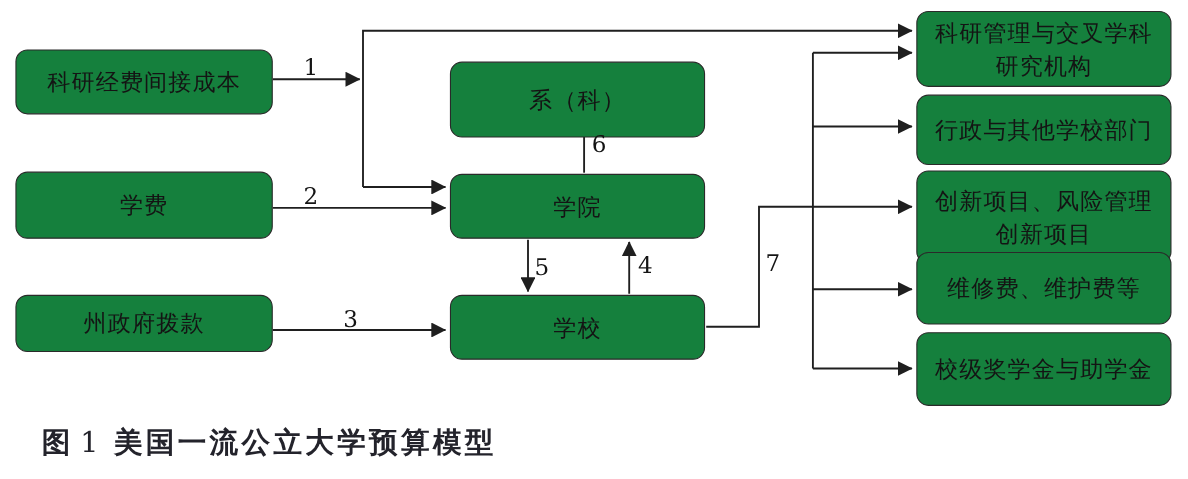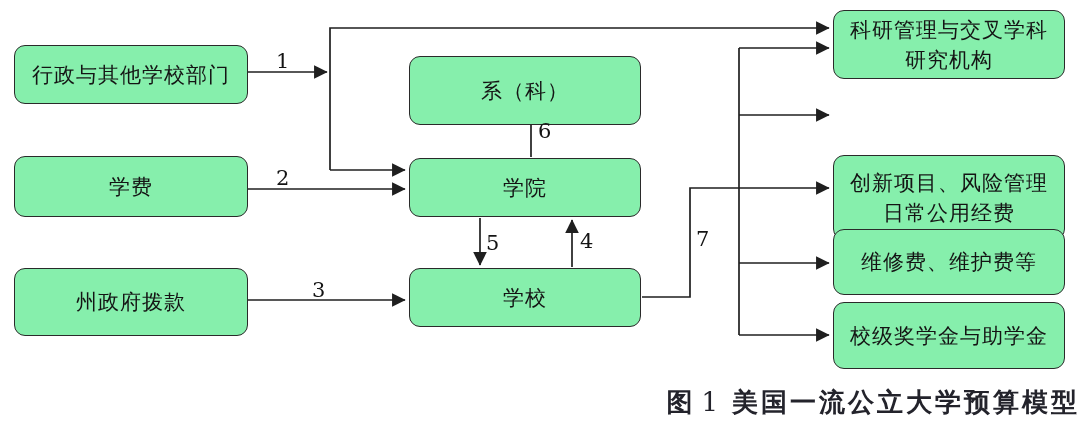--- a/index.html
+++ b/index.html
@@ -2,33 +2,33 @@
 <html><head>
 <meta charset="utf-8">
 <style>
   html,body{margin:0;padding:0;background:#ffffff;}
   .stage{
     position:relative;width:1080px;height:435px;background:#ffffff;overflow:hidden;
     font-family:"DejaVu Serif","Liberation Serif",serif;color:#161616;
   }
   .wires{position:absolute;left:0;top:0;pointer-events:none;}
   .node{
-    position:absolute;box-sizing:border-box;background:#86efac;
+    position:absolute;box-sizing:border-box;background:#15803d;
     border:1.7px solid #2a2a2a;border-radius:11px;
     display:flex;flex-direction:column;align-items:center;justify-content:center;
     font-size:21px;line-height:30px;letter-spacing:1px;text-align:center;color:#141414;
   }
   .node span{display:block;white-space:nowrap;}
   .edge-label{
     position:absolute;font-size:21px;line-height:22px;color:#141414;
     font-family:"DejaVu Serif","Liberation Serif",serif;
   }
   .caption{
     position:absolute;left:0;top:385px;width:100%;box-sizing:border-box;
-    padding-left:38px;text-align:right;
+    padding-left:38px;text-align:left;
     font-family:"DejaVu Sans","Liberation Sans",sans-serif;
     font-weight:bold;font-size:26px;letter-spacing:3px;color:#23232b;white-space:nowrap;
   }
   .cap-num{
     font-family:"DejaVu Serif","Liberation Serif",serif;font-weight:normal;
     letter-spacing:0;margin:0 14px 0 6px;
   }
 </style>
 </head>
 <body>
@@ -53,46 +53,49 @@
       <path d="M642,297 H690 V188 H829" marker-end="url(#ah)"></path>
       <path d="M739,48 V335"></path>
       <path d="M739,48 H829" marker-end="url(#ah)"></path>
       <path d="M739,115 H829" marker-end="url(#ah)"></path>
       <path d="M739,263 H829" marker-end="url(#ah)"></path>
       <path d="M739,335 H829" marker-end="url(#ah)"></path>
     </g>
   </svg>
 
   <div class="node" style="left:14px;top:45px;width:234px;height:59px">
-    <span>行政与其他学校部门</span>
+    <span>科研经费间接成本</span>
   </div>
   <div class="node" style="left:14px;top:156px;width:234px;height:61px">
     <span>学费</span>
   </div>
-  <div class="node" style="left:14px;top:268px;width:234px;height:68px">
+  <div class="node" style="left:14px;top:268px;width:234px;height:52px">
     <span>州政府拨款</span>
   </div>
 
   <div class="node" style="left:409px;top:56px;width:232px;height:69px">
     <span>系（科）</span>
   </div>
   <div class="node" style="left:409px;top:158px;width:232px;height:59px">
     <span>学院</span>
   </div>
   <div class="node" style="left:409px;top:268px;width:232px;height:59px">
     <span>学校</span>
   </div>
 
   <div class="node" style="left:833px;top:10px;width:232px;height:69px">
     <span>科研管理与交叉学科</span>
     <span>研究机构</span>
   </div>
+  <div class="node" style="left:833px;top:86px;width:232px;height:64px">
+    <span>行政与其他学校部门</span>
+  </div>
   <div class="node" style="left:833px;top:155px;width:232px;height:85px">
     <span>创新项目、风险管理</span>
-    <span>日常公用经费</span>
+    <span>创新项目</span>
   </div>
   <div class="node" style="left:833px;top:229px;width:232px;height:66px">
     <span>维修费、维护费等</span>
   </div>
   <div class="node" style="left:833px;top:302px;width:232px;height:67px">
     <span>校级奖学金与助学金</span>
   </div>
 
   <span class="edge-label" style="left:276px;top:50px">1</span>
   <span class="edge-label" style="left:276px;top:167px">2</span>

